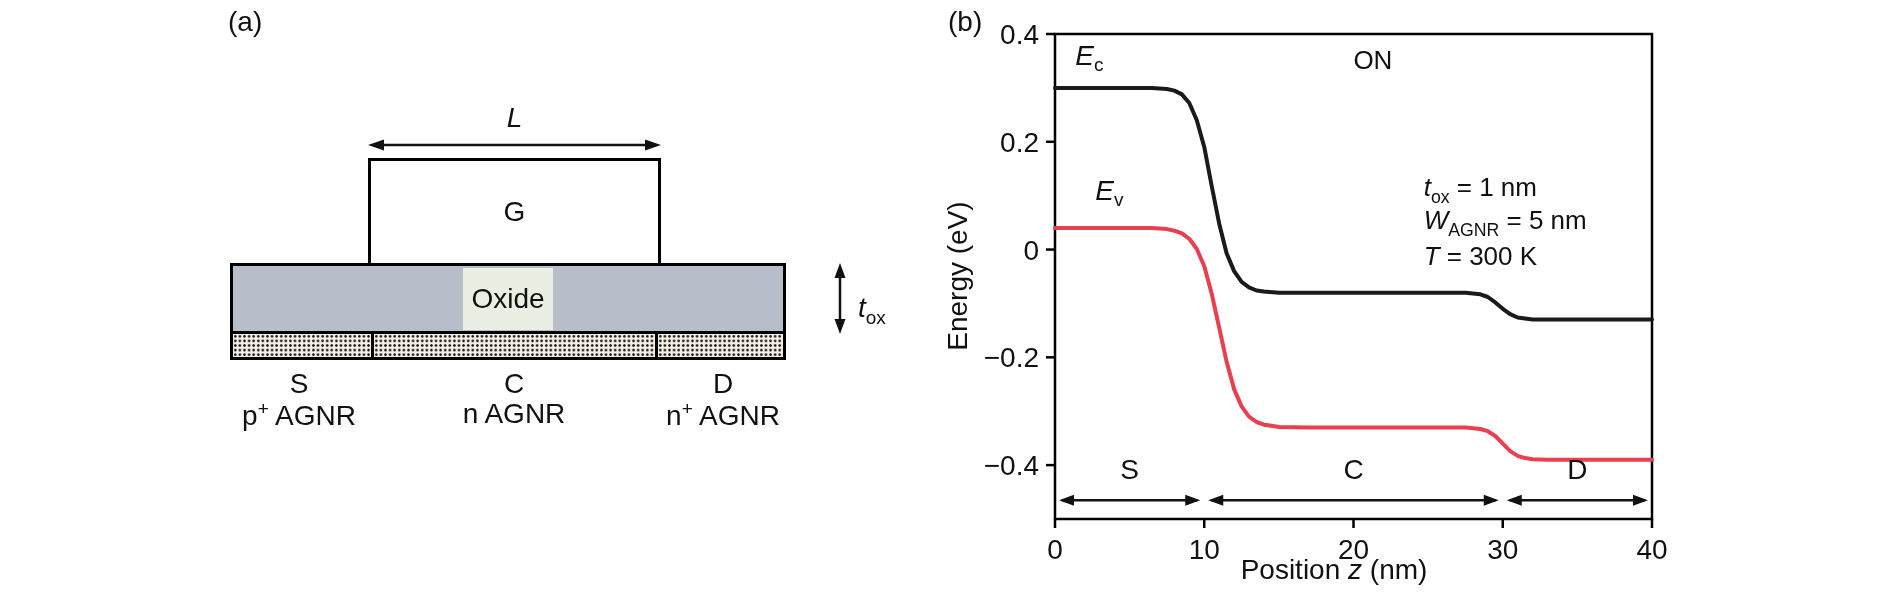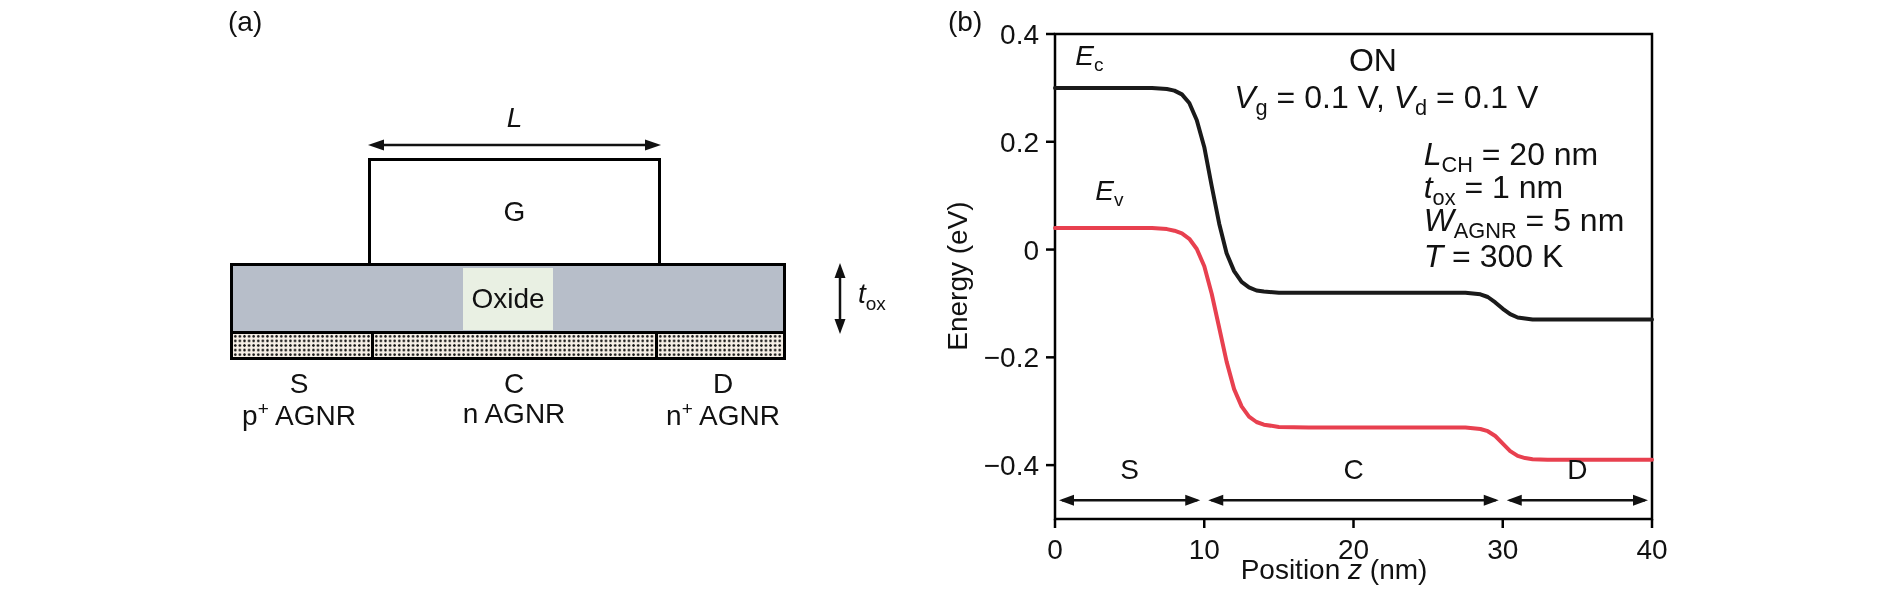--- a/index.html
+++ b/index.html
@@ -14,21 +14,21 @@
   .oxide-box{border:3px solid #000;display:flex;align-items:center;justify-content:center;
              font-size:28px;box-sizing:border-box;z-index:1;}
   .oxide-text{background:#e9f0e3;padding:15px 8px;}
   .agnr-strip{display:flex;border:3px solid #000;box-sizing:border-box;background:#fff;z-index:2;}
   .agnr-seg{height:100%;box-sizing:border-box;background-color:#f6efe6;
             background-image:radial-gradient(circle,#1a1a1a 1.15px,transparent 1.4px);
             background-size:4.6px 4.6px;}
   .agnr-seg.mid{border-left:3px solid #000;border-right:3px solid #000;}
   .ylabel{font-size:28px;white-space:nowrap;transform:translate(-50%,-50%) rotate(-90deg);}
   .xlabel{font-size:28px;white-space:nowrap;transform:translate(-50%,-50%);}
-  .anno{position:absolute;white-space:nowrap;font-size:32px;color:#111;}
+  .anno{position:absolute;white-space:nowrap;font-size:26px;color:#111;}
   .anno.center{transform:translate(-50%,-50%);text-align:center;}
   .anno.left{transform:translate(0,-50%);}
   .series-label{font-size:28px;}
   sub{font-size:68%;}
   sup{font-size:68%;}
   i{font-style:italic;}
 </style>
 </head>
 <body>
 
@@ -65,21 +65,21 @@
   <div class="abs center t28" style="left:404px;top:398px;width:220px;">n AGNR</div>
 
   <div class="abs center t28" style="left:613px;top:368px;width:220px;">D</div>
   <div class="abs center t28" style="left:613px;top:398px;width:220px;">n<sup>+</sup> AGNR</div>
 
   <svg class="abs" style="left:831px;top:263px;" width="18" height="71">
     <line x1="9" y1="5" x2="9" y2="66" stroke="#111" stroke-width="2.5"></line>
     <polygon points="9,0 3.5,15 14.5,15" fill="#111"></polygon>
     <polygon points="9,71 3.5,56 14.5,56" fill="#111"></polygon>
   </svg>
-  <div class="abs t28" style="left:858px;top:278px;"><i>t</i><sub>ox</sub></div>
+  <div class="abs t28" style="left:858px;top:292px;"><i>t</i><sub>ox</sub></div>
 
   <div class="abs panel-label" style="left:948px;top:6px;">(b)</div>
 
   <div class="abs ylabel" style="left:958px;top:276px;">Energy (eV)</div>
 
   <div class="abs" style="left:1055px;top:34px;width:597px;height:485px;">
     <svg id="chart-svg" width="597" height="485" style="overflow:visible;display:block;">
         <line x1="0" y1="485" x2="0" y2="494" stroke="#000" stroke-width="2.5"></line>
         <text x="0" y="525" text-anchor="middle" font-size="28" fill="#111">0</text>
         <line x1="149.25" y1="485" x2="149.25" y2="494" stroke="#000" stroke-width="2.5"></line>
@@ -111,22 +111,20 @@
         <polygon points="153.25,466.13888888888886 168.25,460.63888888888886 168.25,471.63888888888886" fill="#111"></polygon>
         <polygon points="443.75,466.13888888888886 428.75,460.63888888888886 428.75,471.63888888888886" fill="#111"></polygon>
         <text x="298.5" y="444.5833333333333" text-anchor="middle" font-size="28" fill="#111">C</text>
         <line x1="454.75" y1="466.13888888888886" x2="590" y2="466.13888888888886" stroke="#111" stroke-width="2.5"></line>
         <polygon points="451.75,466.13888888888886 466.75,460.63888888888886 466.75,471.63888888888886" fill="#111"></polygon>
         <polygon points="593,466.13888888888886 578,460.63888888888886 578,471.63888888888886" fill="#111"></polygon>
         <text x="522.375" y="444.5833333333333" text-anchor="middle" font-size="28" fill="#111">D</text>
       </svg>
     <div id="chart-annotations" class="abs" style="left:0;top:0;width:100%;height:100%;pointer-events:none;">
         <div class="anno center" style="left: 317.902px; top: 25.8667px;">ON</div>
-        <div class="anno center" style="left: 331.335px; top: 65.7444px;"><i>V</i><sub>g</sub> = 0.1 V, <i>V</i><sub>d</sub> = 0.1 V</div>
-        <div class="anno left" style="left: 368.647px; top: 122.867px;"><i>L</i><sub>CH</sub> = 20 nm</div>
         <div class="anno left" style="left: 368.647px; top: 155.739px;"><i>t</i><sub>ox</sub> = 1 nm</div>
         <div class="anno left" style="left: 368.647px; top: 188.611px;"><i>W</i><sub>AGNR</sub> = 5 nm</div>
         <div class="anno left" style="left: 368.647px; top: 222.022px;"><i>T</i> = 300 K</div>
         <div class="anno center series-label" style="left: 34.3275px; top: 24.25px; text-align: center;"><i>E</i><sub>c</sub></div>
         <div class="anno center series-label" style="left: 34.3275px; top: 158.972px; margin-left: 20px;"><i>E</i><sub>v</sub></div>
       </div>
   </div>
 
   <div class="abs xlabel" style="left:1334px;top:570px;">Position <i>z</i> (nm)</div>
 

